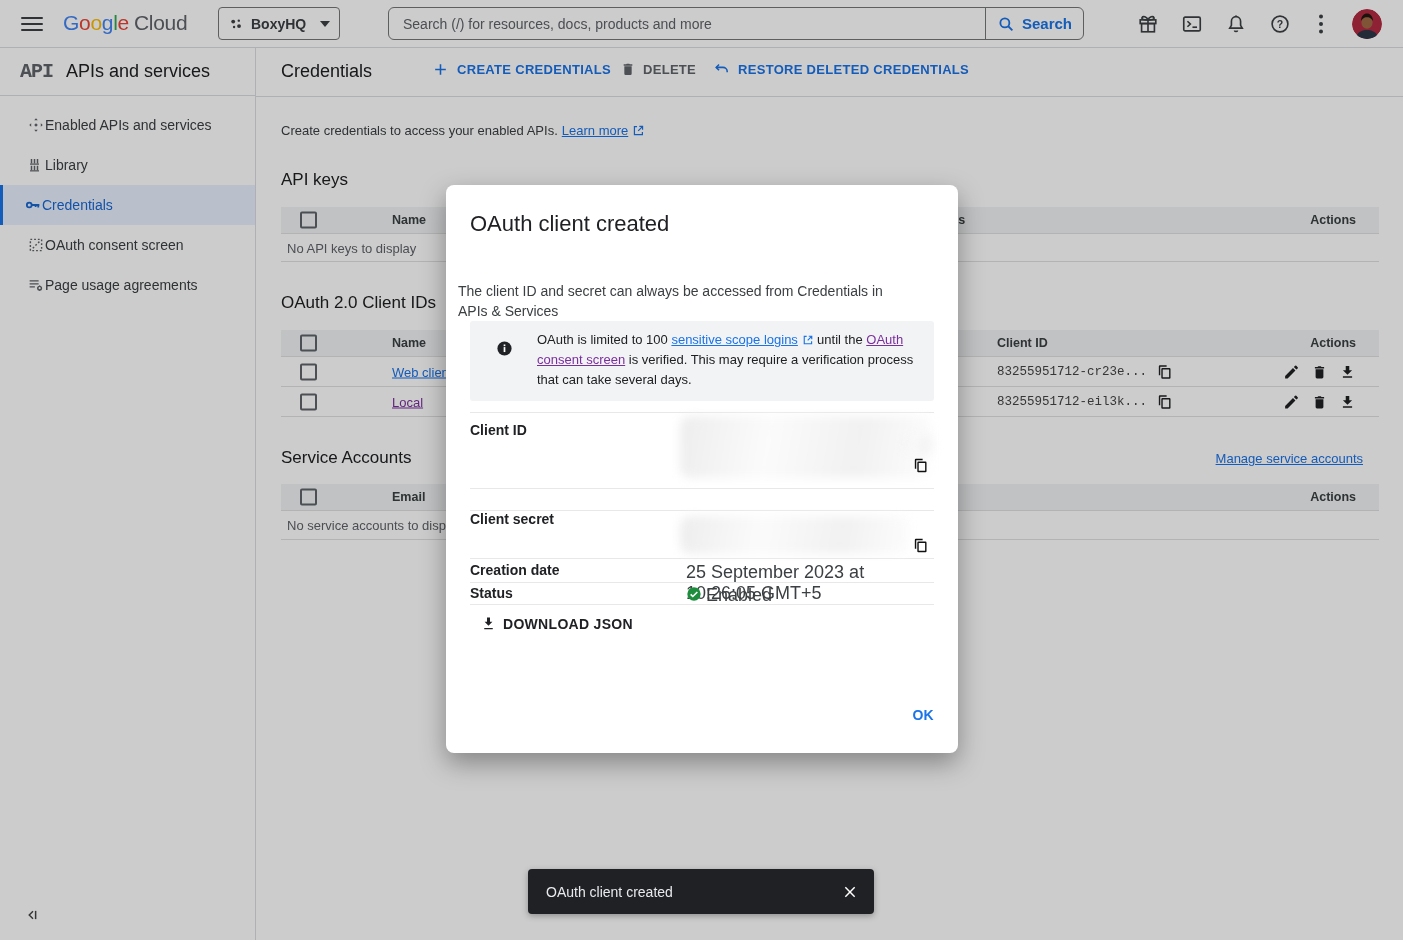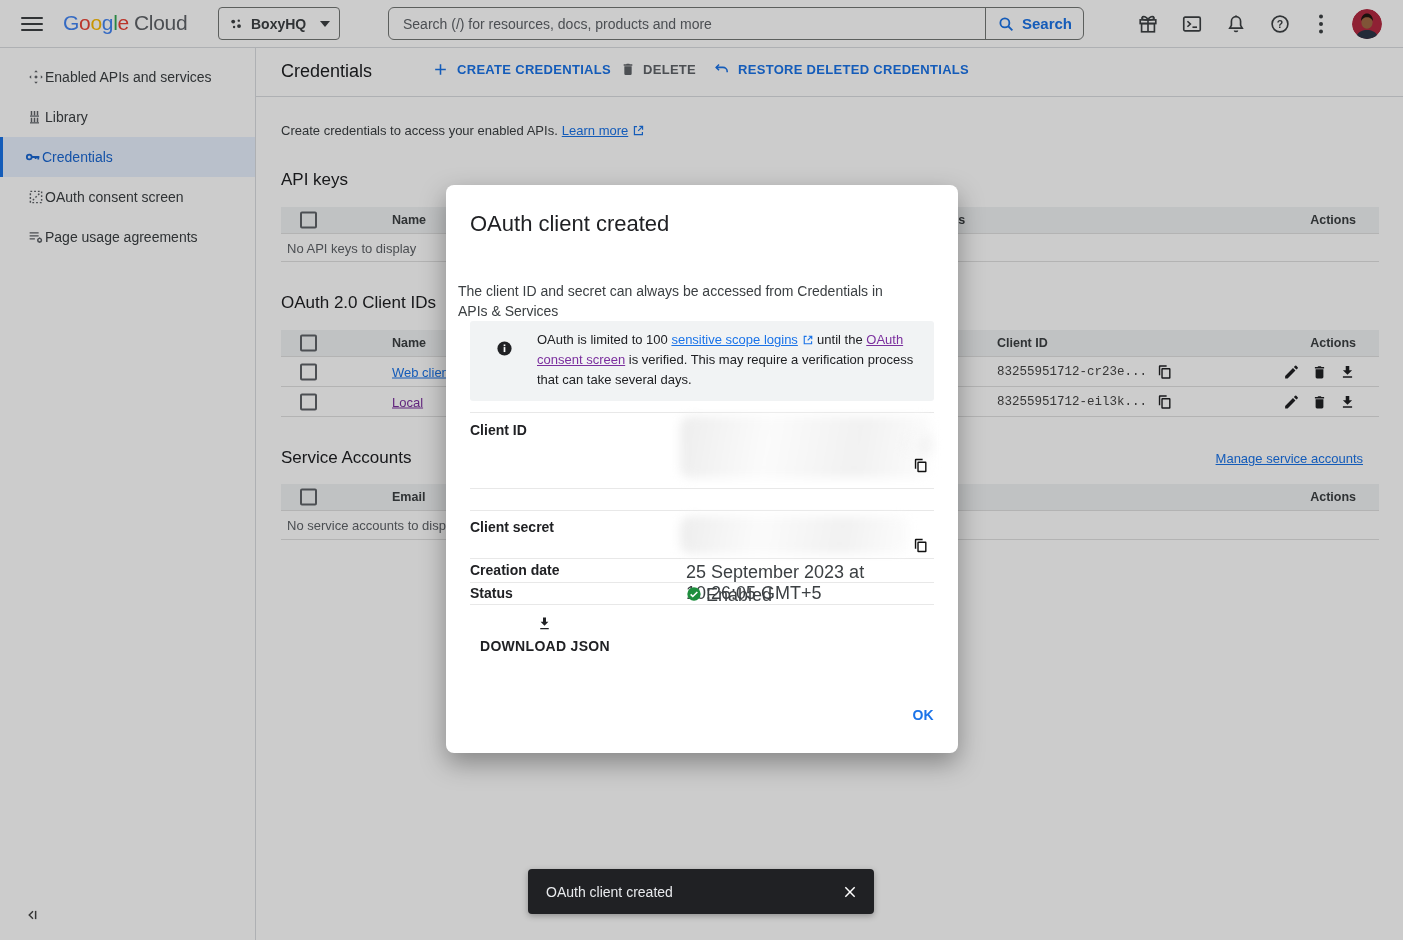--- a/index.html
+++ b/index.html
@@ -65,21 +65,21 @@
   .m-title { position:absolute; left:24px; top:26px; font-size:22px; color:#202124; font-weight:normal; }
   .m-desc { position:absolute; left:12px; top:80px; width:440px; font-size:14px; line-height:20px; color:#3c4043;margin-top:16px; }
   .m-info { position:absolute; left:24px; top:136px; width:464px; height:80px; background:#f1f3f4; border-radius:3px; }
   .m-info .iic { position:absolute; left:26px; top:19px; width:17px; height:17px; }
   .m-info .itxt { position:absolute; left:67px; top:9px; right:18px; font-size:13px; line-height:20px; color:#202124; }
   .m-row { position:absolute; left:24px; right:24px; }
   .m-label { position:absolute; left:0; font-size:14px; font-weight:bold; color:#202124; }
   .m-val { position:absolute; left:216px; font-size:18px; color:#3c4043; }
   .blur { position:absolute; filter:blur(5px); border-radius:10px; background:linear-gradient(100deg,#ededed,#fbfbfb 35%,#f1f1f1 70%,#fdfdfd); }
   .copybtn { position:absolute; width:17px; height:17px; color:#111; cursor:pointer; }
-  .dl-btn { position:absolute; left:34px; top:430px; display:flex; align-items:center; gap:6px; font-size:14px; font-weight:bold; letter-spacing:.3px; color:#202124; cursor:pointer; background:none; border:none; font-family:inherit;flex-direction:column; }
+  .dl-btn { position:absolute; left:34px; top:430px; display:flex; align-items:center; gap:6px; font-size:14px; font-weight:bold; letter-spacing:.3px; color:#202124; cursor:pointer; background:none; border:none; font-family:inherit; }
   .ok-btn { position:absolute; right:24px; top:522px; font-size:14px; font-weight:bold; color:#1a73e8; letter-spacing:.3px; cursor:pointer; background:none; border:none; font-family:inherit;margin-left:12px; }
   .chk { display:inline-flex; width:16px; height:16px; }
 
   
   .toast { position:absolute; left:528px; top:869px; width:346px; height:45px; background:#202124; border-radius:4px; z-index:80; display:flex; align-items:center; padding:0 16px; box-shadow:0 2px 6px rgba(0,0,0,.3); }
   .toast .msg { flex:1; font-size:14px; color:#e8eaed; padding-left:2px; }
   .toast .x { width:16px; height:16px; color:#fff; cursor:pointer; }
 </style>
 </head>
 <body>
@@ -156,20 +156,24 @@
     <svg viewBox="0 0 30 30" width="30" height="30">
         <circle cx="15" cy="15" r="15" fill="#b32a42"></circle>
         <ellipse cx="15" cy="13.5" rx="5.6" ry="6.2" fill="#a06a45"></ellipse>
         <path d="M9 12c0-5 3-7.5 6-7.5s6 2.5 6 7.5c-1.5-2-2.5-3.8-6-3.8S10.5 10 9 12z" fill="#221712"></path>
         <path d="M3.5 30c1-6.5 6-9 11.5-9s10.5 2.5 11.5 9z" fill="#2c3547"></path>
       </svg>
   </span>
 </div>
 
 <div class="sidebar">
+  <div class="sb-head">
+    <span class="sb-glyph">API</span>
+    <span class="sb-title">APIs and services</span>
+  </div>
   <div class="sb-nav">
     <div class="sb-item">
       <span class="ic">
         <svg viewBox="0 0 24 24" width="18" height="18" fill="currentColor">
             <path d="M12 3l2.4 2.6h-4.8L12 3zM12 21l-2.4-2.6h4.8L12 21zM3 12l2.6-2.4v4.8L3 12zM21 12l-2.6 2.4V9.6L21 12z"></path>
             <rect x="10.3" y="10.3" width="3.4" height="3.4" transform="rotate(45 12 12)"></rect>
           </svg>
       </span>
       <span>Enabled APIs and services</span>
     </div>
@@ -385,21 +389,21 @@
     <span class="blur" style="left:434px; top:22px; width:30px; height:20px"></span>
     <span class="copybtn" style="left:442px; top:44px">
         <svg viewBox="0 0 24 24" width="17" height="17" fill="none" stroke="currentColor" stroke-width="2">
           <rect x="8.5" y="7.5" width="11" height="13" rx="0.5"></rect>
           <path d="M5 16.5V4a.5.5 0 0 1 .5-.5H15"></path>
         </svg>
       </span>
   </div>
 
   <div class="m-row" style="top:325px; height:49px; border-top:1px solid #e8e8e8; border-bottom:1px solid #e8e8e8">
-    <span class="m-label" style="top:8px">Client secret</span>
+    <span class="m-label" style="top:0">Client secret</span>
     <span class="blur" style="left:210px; top:5px; width:230px; height:38px"></span>
     <span class="copybtn" style="left:442px; top:26px">
         <svg viewBox="0 0 24 24" width="17" height="17" fill="none" stroke="currentColor" stroke-width="2">
           <rect x="8.5" y="7.5" width="11" height="13" rx="0.5"></rect>
           <path d="M5 16.5V4a.5.5 0 0 1 .5-.5H15"></path>
         </svg>
       </span>
   </div>
 
   <div class="m-row" style="top:374px; height:24px; border-bottom:1px solid #e8e8e8">

